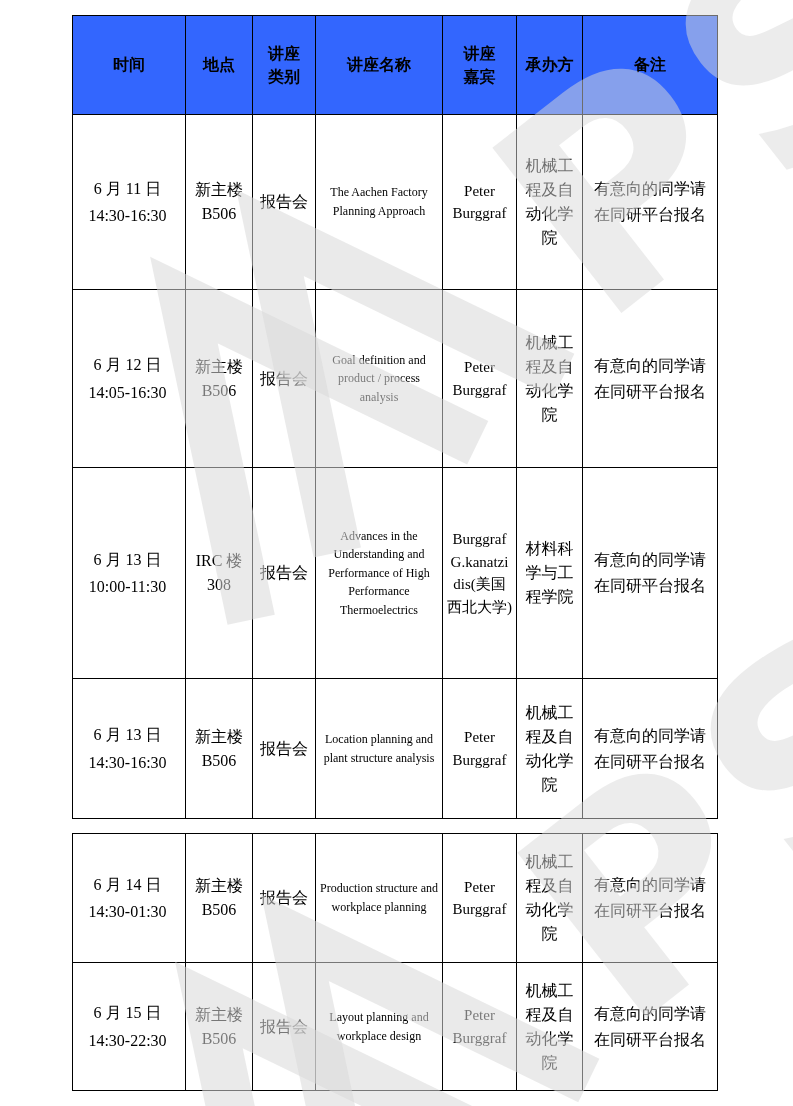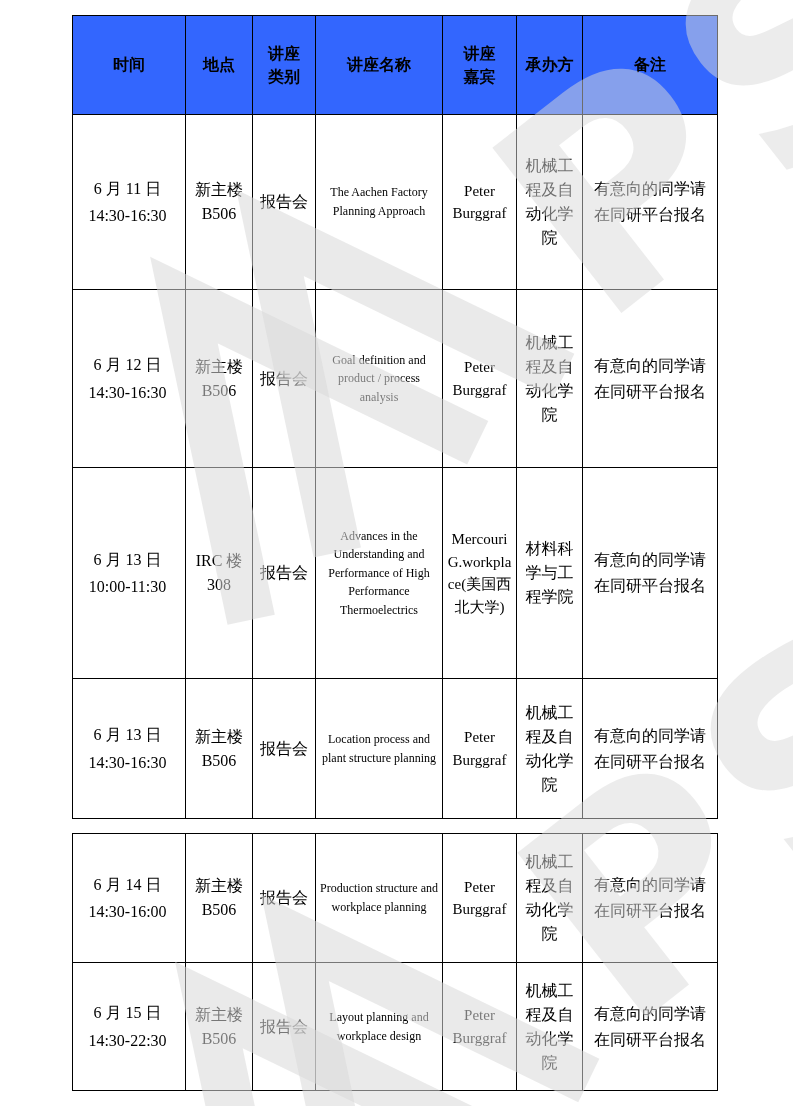--- a/index.html
+++ b/index.html
@@ -111,68 +111,68 @@
         <td class="cell-location">新主楼
 B506</td>
         <td class="cell-category">报告会</td>
         <td class="cell-title">The Aachen Factory Planning Approach</td>
         <td class="cell-guest">Peter Burggraf</td>
         <td class="cell-organizer">机械工程及自动化学院</td>
         <td class="cell-remark">有意向的同学请在同研平台报名</td>
       </tr>
       <tr class="h178">
         <td class="cell-time">6 月 12 日
-14:30-16:30</td>
+14:05-16:30</td>
         <td class="cell-location">新主楼
 B506</td>
         <td class="cell-category">报告会</td>
         <td class="cell-title">Goal definition and product / process analysis</td>
         <td class="cell-guest">Peter Burggraf</td>
         <td class="cell-organizer">机械工程及自动化学院</td>
         <td class="cell-remark">有意向的同学请在同研平台报名</td>
       </tr>
       <tr class="h211">
         <td class="cell-time">6 月 13 日
 10:00-11:30</td>
         <td class="cell-location">IRC 楼
 308</td>
         <td class="cell-category">报告会</td>
         <td class="cell-title">Advances in the Understanding and Performance of High Performance Thermoelectrics</td>
-        <td class="cell-guest">Mercouri G.workplace(美国西北大学)</td>
+        <td class="cell-guest">Burggraf G.kanatzidis(美国西北大学)</td>
         <td class="cell-organizer">材料科学与工程学院</td>
         <td class="cell-remark">有意向的同学请在同研平台报名</td>
       </tr>
       <tr class="h140">
         <td class="cell-time">6 月 13 日
 14:30-16:30</td>
         <td class="cell-location">新主楼
 B506</td>
         <td class="cell-category">报告会</td>
-        <td class="cell-title">Location process and plant structure planning</td>
+        <td class="cell-title">Location planning and plant structure analysis</td>
         <td class="cell-guest">Peter Burggraf</td>
         <td class="cell-organizer">机械工程及自动化学院</td>
         <td class="cell-remark">有意向的同学请在同研平台报名</td>
       </tr>
     </tbody>
   </table>
 
   <table class="sched tbl2">
     <colgroup>
       <col style="width:113px">
         <col style="width:67px">
         <col style="width:63px">
       <col style="width:127px">
         <col style="width:74px">
         <col style="width:66px">
       <col style="width:135px">
     </colgroup>
     <tbody>
       <tr class="h129">
         <td class="cell-time">6 月 14 日
-14:30-16:00</td>
+14:30-01:30</td>
         <td class="cell-location">新主楼
 B506</td>
         <td class="cell-category">报告会</td>
         <td class="cell-title">Production structure and workplace planning</td>
         <td class="cell-guest">Peter Burggraf</td>
         <td class="cell-organizer">机械工程及自动化学院</td>
         <td class="cell-remark">有意向的同学请在同研平台报名</td>
       </tr>
       <tr class="h128">
         <td class="cell-time">6 月 15 日

